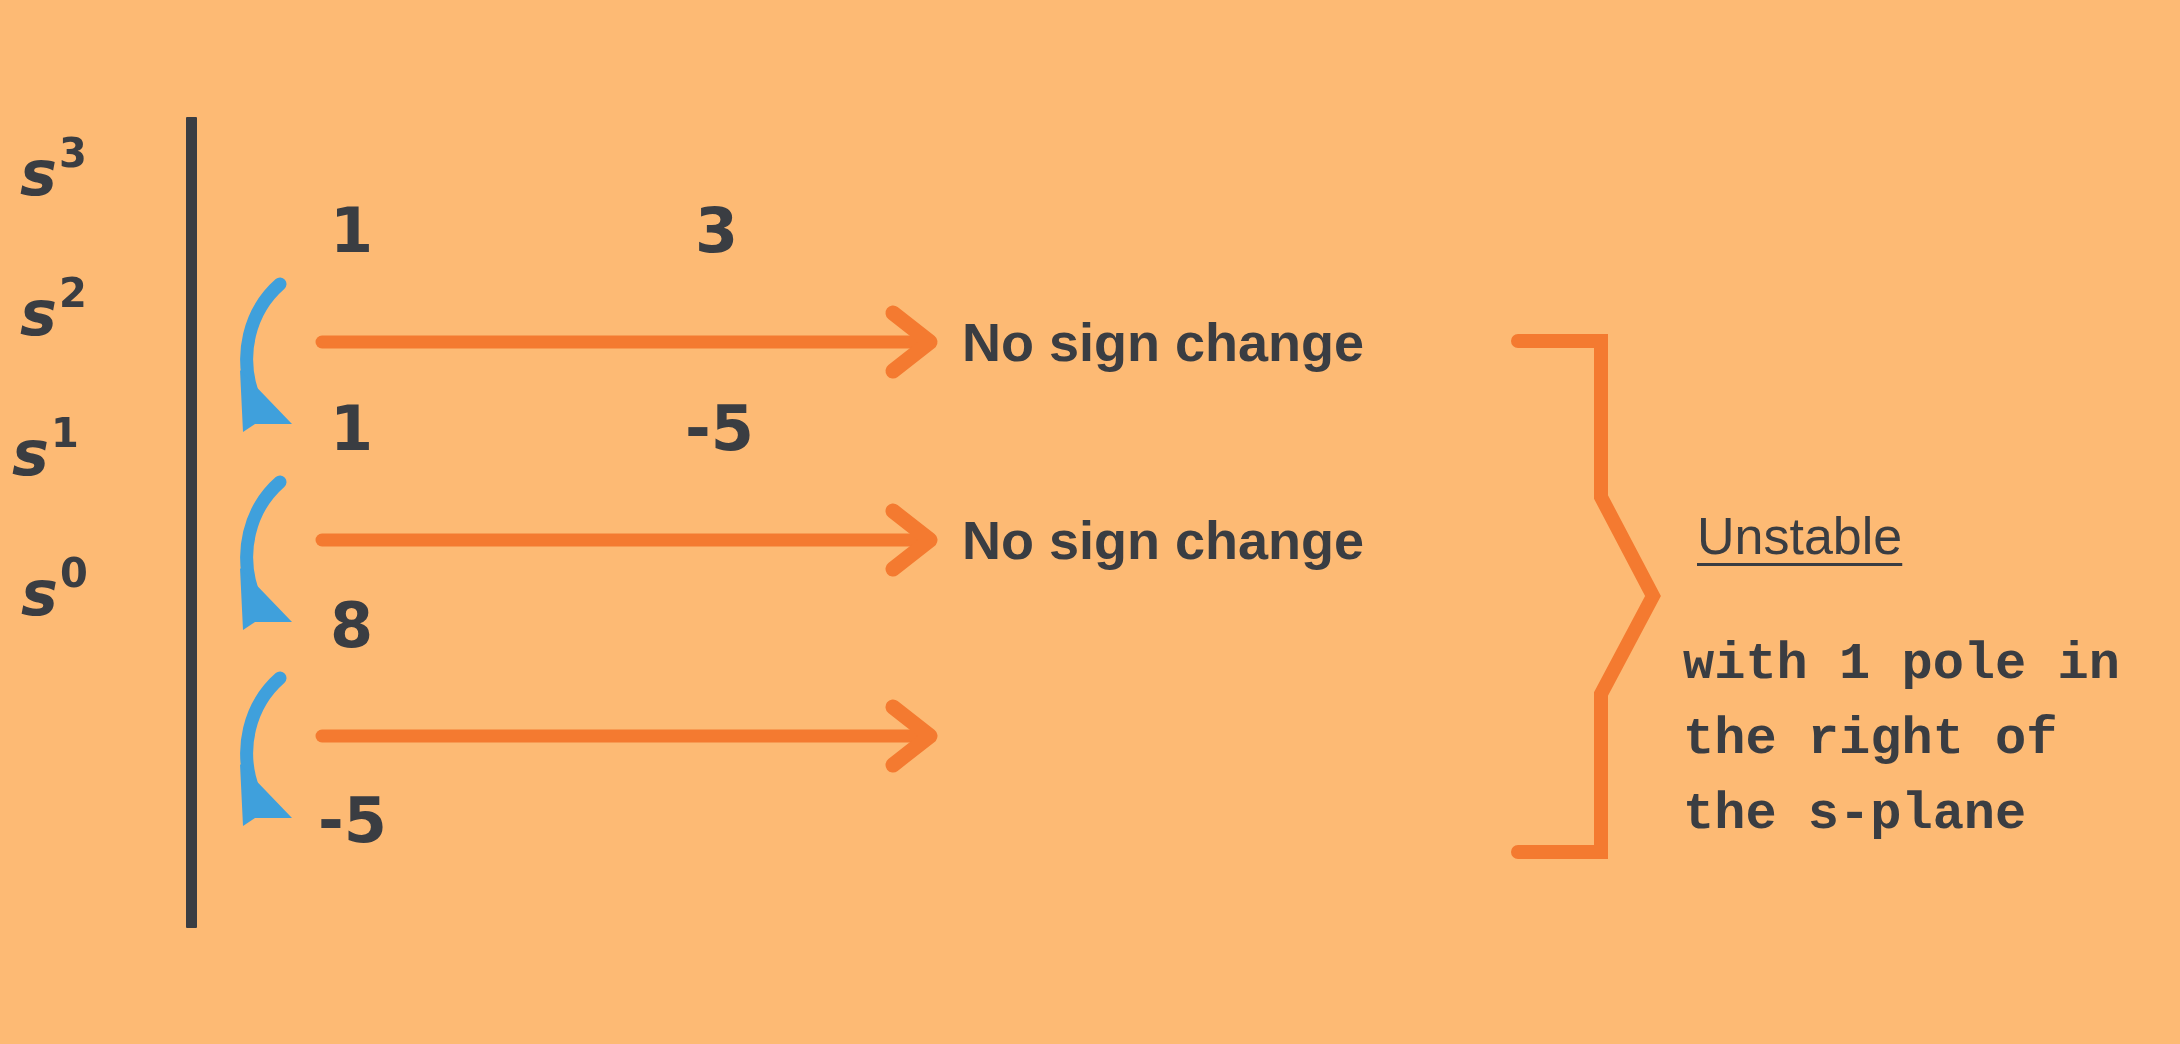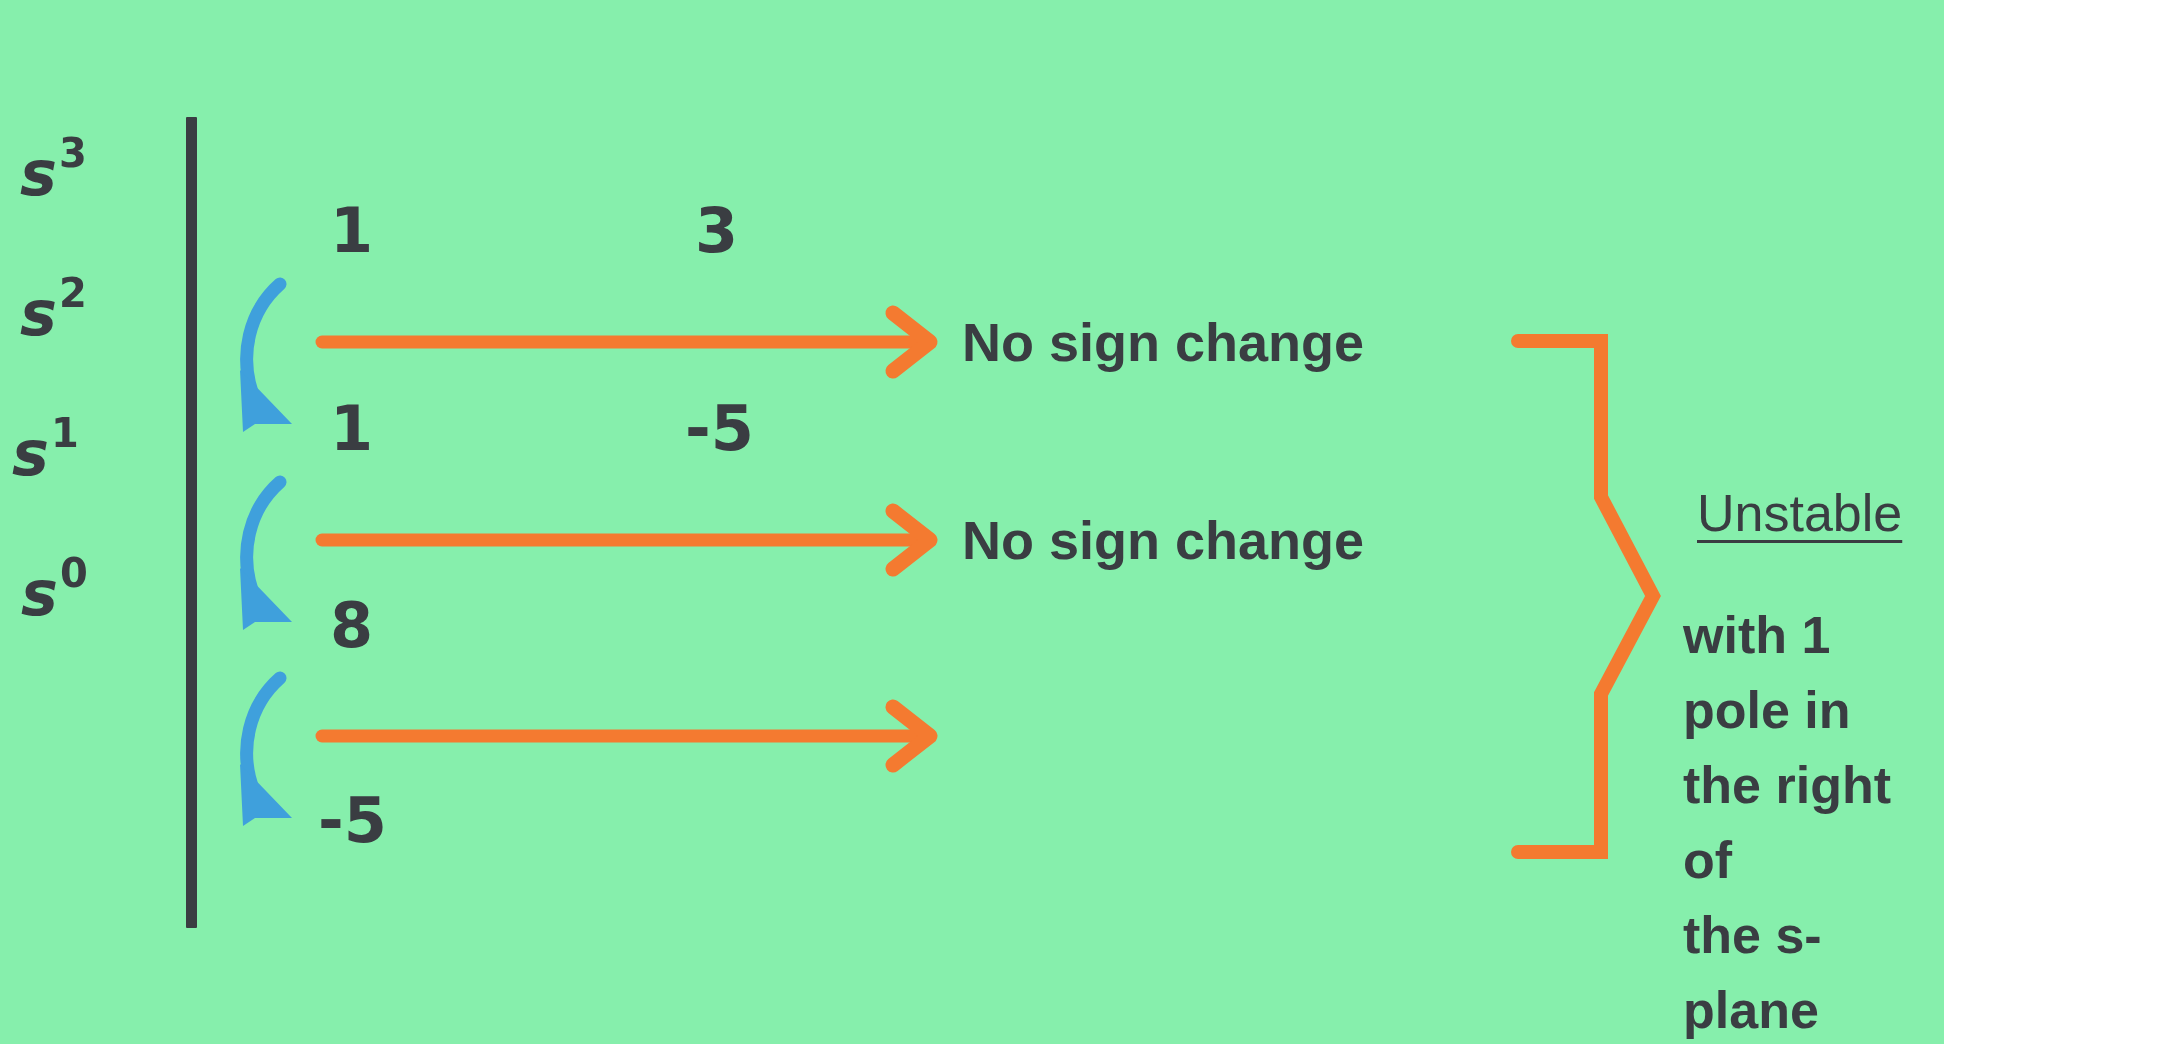--- a/index.html
+++ b/index.html
@@ -2,23 +2,23 @@
 <html><head>
 <meta charset="utf-8">
 <style>
   html, body {
     margin: 0;
     padding: 0;
     background: #ffffff;
   }
   #stage {
     position: relative;
-    width: 1944px;
+    width: 2180px;
     height: 1044px;
-    background: #86efac;
+    background: #fdba74;
     font-family: "Liberation Sans", sans-serif;
     overflow: hidden;
   }
 
   
   .s-label {
     position: absolute;
     color: #3a3d42;
     font-weight: 700;
     font-size: 62px;
@@ -163,18 +163,18 @@
     </g>
 
     <g>
       <path d="M 1518 341 L 1601 341 L 1601 497 L 1653 596 L 1601 694 L 1601 852 L 1518 852" fill="none" stroke="#f47a30" stroke-width="14" stroke-linecap="round" stroke-linejoin="miter"></path>
     </g>
   </svg>
 
   <div class="annot" style="left:962px; top:307px;">No sign change</div>
   <div class="annot" style="left:962px; top:505px;">No sign change</div>
 
-  <div class="verdict-title" style="left:1697px; top:487px;">Unstable</div>
-  <div class="verdict-body" style="left:1683px; top:598px;">with 1 pole in
+  <div class="verdict-title" style="left:1697px; top:510px;">Unstable</div>
+  <div class="verdict-body" style="left:1683px; top:627px;font-family:Liberation Mono, monospace;">with 1 pole in
 the right of
 the s-plane</div>
 
 </div>
 
 </body></html>

